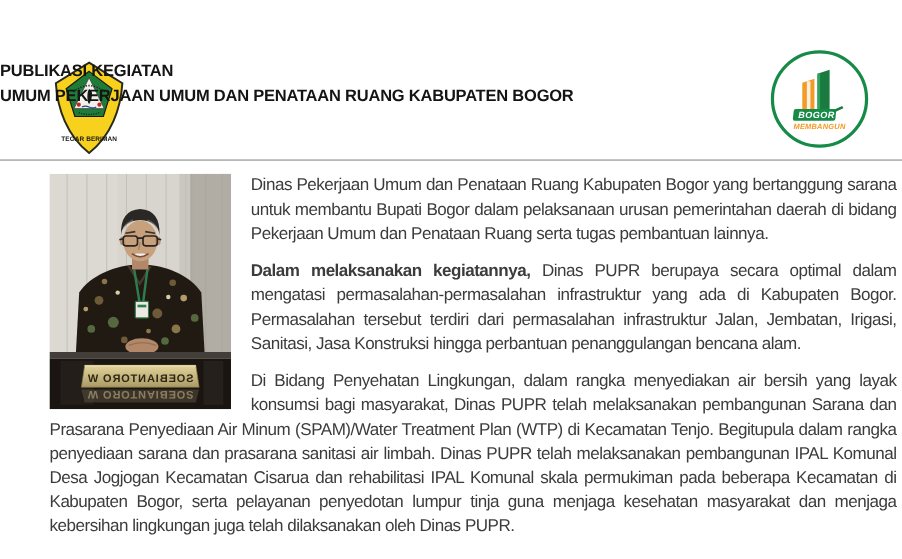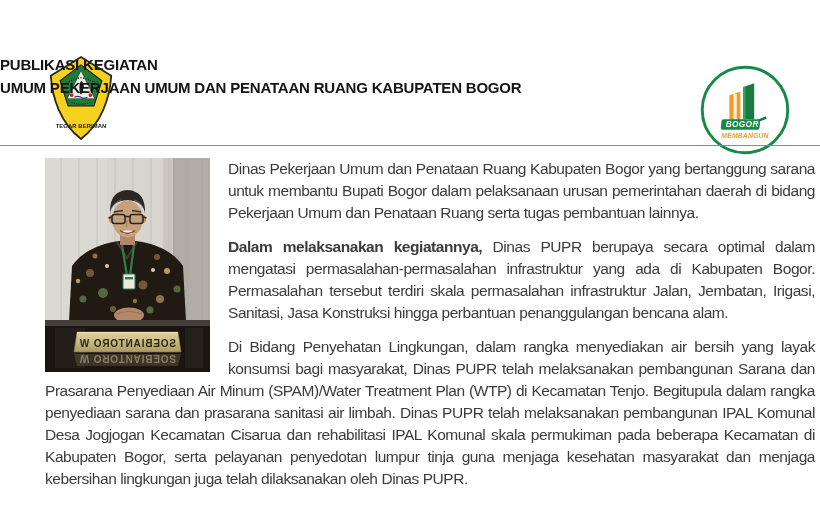--- a/index.html
+++ b/index.html
@@ -5,21 +5,21 @@
   html,body{margin:0;padding:0;background:#fff;}
   .page{
     position:relative;width:820px;height:508px;background:#ffffff;overflow:hidden;
     font-family:"Liberation Sans", sans-serif;
   }
   .titles{
     position:absolute;top:53px;left:0;right:0;text-align:left;
     font-weight:bold;font-size:15px;line-height:23px;color:#141414;letter-spacing:-0.2px;
   }
   .crest{position:absolute;left:45px;top:54px;width:72px;height:88px;}
-  .ringlogo{position:absolute;left:699px;top:64px;width:92px;height:92px;}
+  .ringlogo{position:absolute;left:699px;top:44px;width:92px;height:92px;}
   .divider{position:absolute;left:0;top:145px;width:820px;height:1px;background:#8a8a8a;}
   .content{
     position:absolute;left:45px;top:158px;width:770px;
     font-size:15.5px;line-height:22px;color:#3c3c3c;text-align:justify;letter-spacing:-0.45px;
   }
   .content p{margin:0 0 12px 0;}
   .lead{font-weight:bold;margin-top:48px;}
   .photo-fig{float:left;width:165px;height:214px;margin:0 18px 4px 0;padding:0;}
   svg{display:block;}
 </style>
@@ -155,18 +155,18 @@
           <line x1="32" y1="174.6" x2="133" y2="174.6" stroke="#f0e6bb" stroke-width="1"></line>
           <text transform="translate(82.5,189) scale(-1,1)" text-anchor="middle" font-size="10" font-weight="bold" fill="#2e2717" letter-spacing="0.8">SOEBIANTORO W</text>
           <polygon points="29,196 136,196 133,208 32,208" fill="#5d5340" opacity="0.5"></polygon>
           <text transform="translate(82.5,197) scale(-1,-1)" text-anchor="middle" font-size="10" font-weight="bold" fill="#c9bc8e" opacity="0.55" letter-spacing="0.8">SOEBIANTORO W</text>
         </g>
       </svg>
     </figure>
 
     <p>Dinas Pekerjaan Umum dan Penataan Ruang Kabupaten Bogor yang bertanggung sarana untuk membantu Bupati Bogor dalam pelaksanaan urusan pemerintahan daerah di bidang Pekerjaan Umum dan Penataan Ruang serta tugas pembantuan lainnya.</p>
 
-    <p><span class="lead">Dalam melaksanakan kegiatannya,</span><span> Dinas PUPR berupaya secara optimal dalam mengatasi permasalahan-permasalahan infrastruktur yang ada di Kabupaten Bogor. Permasalahan tersebut terdiri skala permasalahan infrastruktur Jalan, Jembatan, Irigasi, Sanitasi, Jasa Konstruksi hingga perbantuan penanggulangan bencana alam.</span></p>
+    <p><span class="lead">Dalam melaksanakan kegiatannya,</span><span> Dinas PUPR berupaya secara optimal dalam mengatasi permasalahan-permasalahan infrastruktur yang ada di Kabupaten Bogor. Permasalahan tersebut terdiri dari permasalahan infrastruktur Jalan, Jembatan, Irigasi, Sanitasi, Jasa Konstruksi hingga perbantuan penanggulangan bencana alam.</span></p>
 
     <p>Di Bidang Penyehatan Lingkungan, dalam rangka menyediakan air bersih yang layak konsumsi bagi masyarakat, Dinas PUPR telah melaksanakan pembangunan Sarana dan Prasarana Penyediaan Air Minum (SPAM)/Water Treatment Plan (WTP) di Kecamatan Tenjo. Begitupula dalam rangka penyediaan sarana dan prasarana sanitasi air limbah. Dinas PUPR telah melaksanakan pembangunan IPAL Komunal Desa Jogjogan Kecamatan Cisarua dan rehabilitasi IPAL Komunal skala permukiman pada beberapa Kecamatan di Kabupaten Bogor, serta pelayanan penyedotan lumpur tinja guna menjaga kesehatan masyarakat dan menjaga kebersihan lingkungan juga telah dilaksanakan oleh Dinas PUPR.</p>
 
   </div>
 </div>
 
 </body></html>

